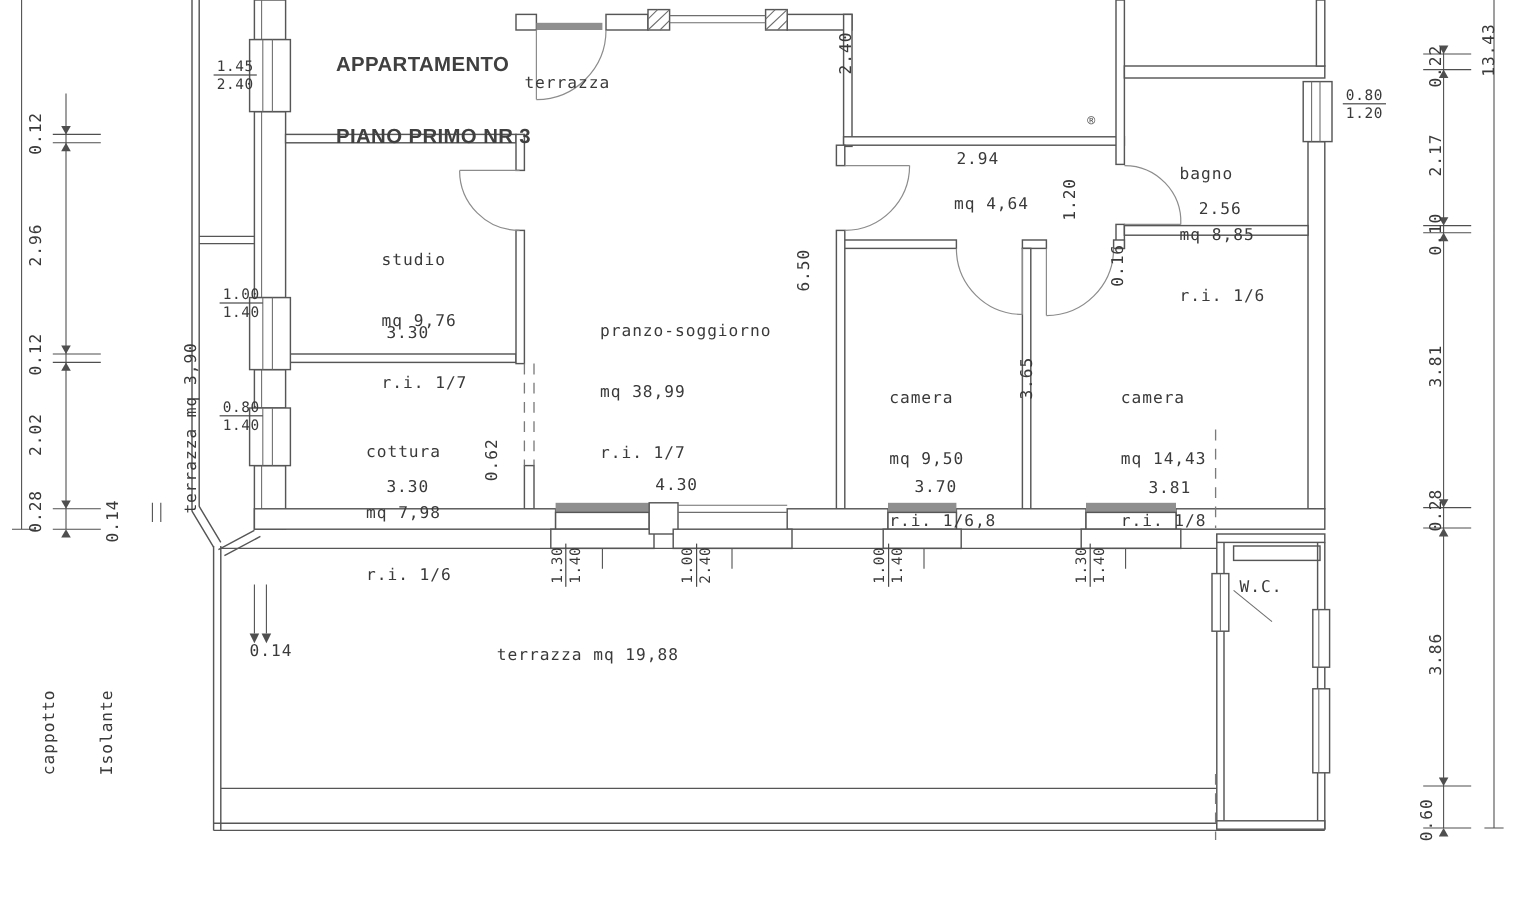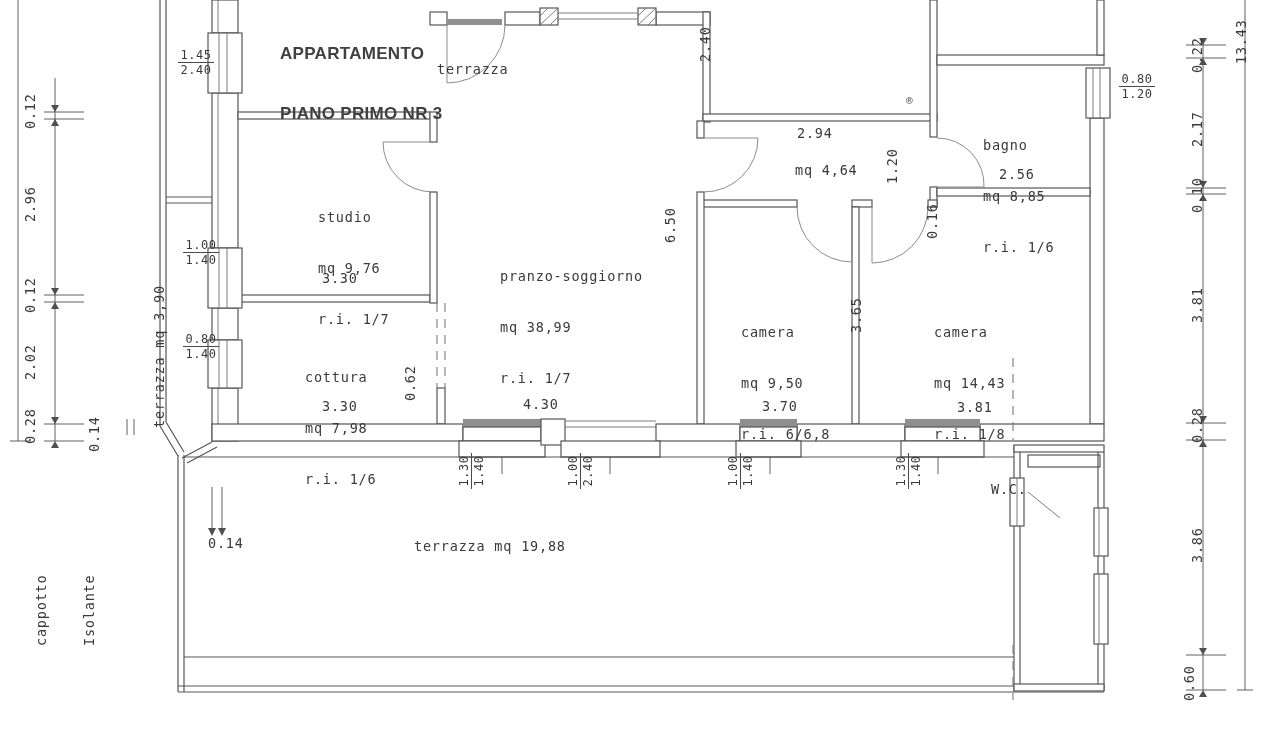--- a/index.html
+++ b/index.html
@@ -176,35 +176,35 @@
   <span>mq 9,76</span>
   <span>r.i. 1/7</span>
 </div>
 <div class="lbl" style="left:322px;top:270px;">3.30</div>
 
 <div class="lbl" style="left:500px;top:234px;">
   <span>pranzo-soggiorno</span>
   <span>mq 38,99</span>
   <span>r.i. 1/7</span>
 </div>
-<div class="lbl" style="left:523px;top:396px;">4.30</div>
+<div class="lbl" style="left:546px;top:396px;">4.30</div>
 <div class="lbl rot" style="left:679px;top:226px;width:36px;">6.50</div>
 
 <div class="lbl" style="left:288px;top:335px;margin-left:17px;">
   <span>cottura</span>
   <span>mq 7,98</span>
   <span>r.i. 1/6</span>
 </div>
 <div class="lbl" style="left:322px;top:398px;">3.30</div>
 <div class="lbl rot" style="left:419px;top:384px;width:36px;">0.62</div>
 
 <div class="lbl" style="left:741px;top:290px;">
   <span>camera</span>
   <span>mq 9,50</span>
-  <span>r.i. 6/6,8</span>
+  <span>r.i. 1/6,8</span>
 </div>
 <div class="lbl" style="left:762px;top:398px;">3.70</div>
 
 <div class="lbl" style="left:934px;top:290px;">
   <span>camera</span>
   <span>mq 14,43</span>
   <span>r.i. 1/8</span>
 </div>
 <div class="lbl" style="left:957px;top:399px;">3.81</div>
 <div class="lbl rot" style="left:865px;top:316px;width:36px;">3.65</div>
@@ -217,21 +217,21 @@
 <div class="lbl" style="left:999px;top:166px;">2.56</div>
 
 <div class="lbl" style="left:797px;top:125px;">2.94</div>
 <div class="lbl" style="left:795px;top:162px;">mq 4,64</div>
 <div class="lbl rot" style="left:901px;top:167px;width:36px;">1.20</div>
 <div class="lbl rot" style="left:941px;top:222px;width:36px;">0.16</div>
 <div class="lbl rot" style="left:714px;top:45px;width:36px;">2.40</div>
 
 <div class="lbl rot" style="left:168px;top:411px;width:175px;">terrazza mq 3,90</div>
 <div class="lbl" style="left:414px;top:538px;">terrazza mq 19,88</div>
-<div class="lbl" style="left:991px;top:481px;">W.C.</div>
+<div class="lbl" style="left:1033px;top:481px;">W.C.</div>
 
 <div class="lbl sym" style="left:906px;top:92px;">®</div>
 
 <div class="lbl rot" style="left:113px;top:534px;width:110px;line-height:16px;">
   <span>cappotto</span>
   <span>Isolante</span>
 </div>
 <div class="lbl rot" style="left:103px;top:435px;width:36px;">0.14</div>
 <div class="lbl" style="left:208px;top:535px;">0.14</div>
 

